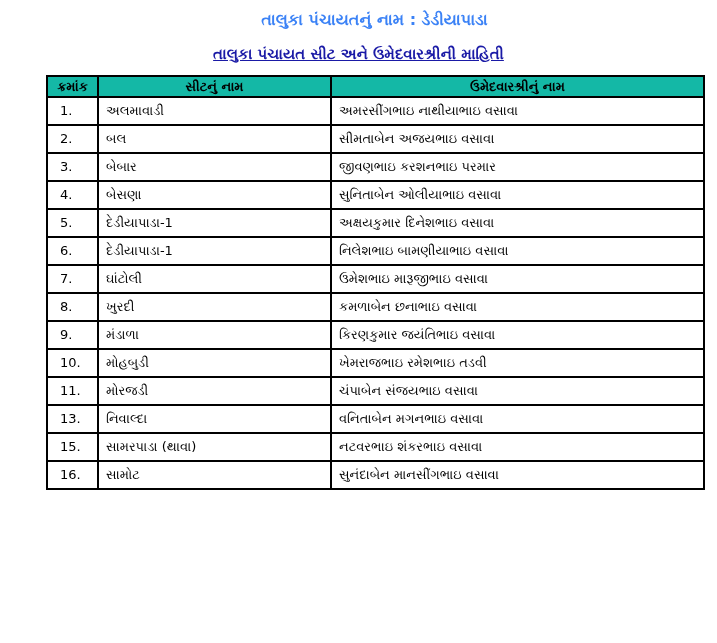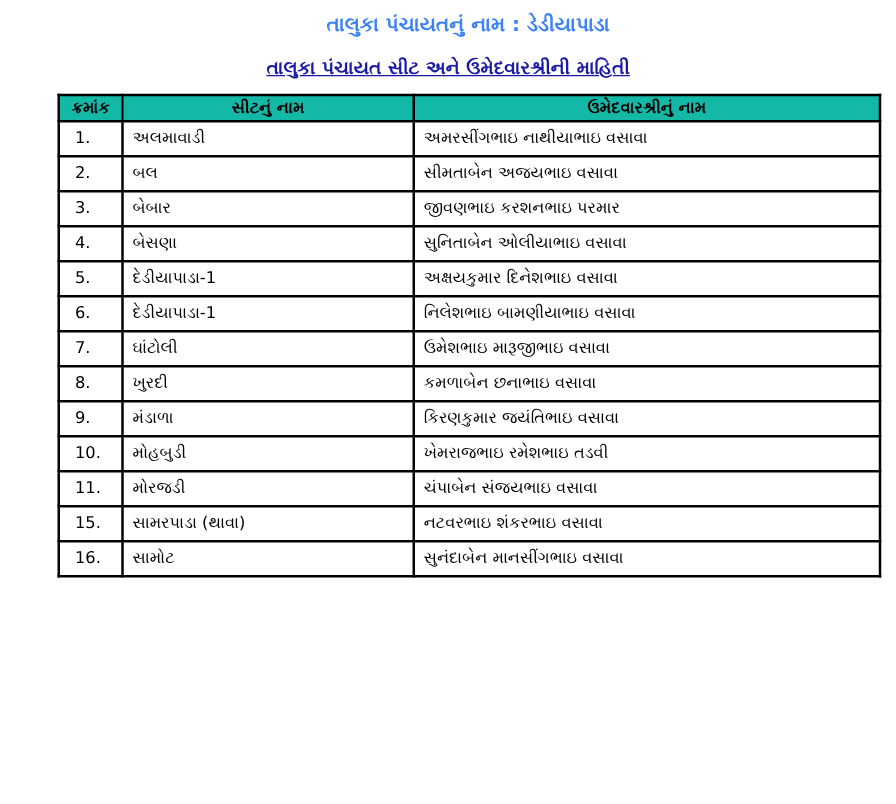--- a/index.html
+++ b/index.html
@@ -143,20 +143,25 @@
         <td class="num">10.</td>
         <td>મોહબુડી</td>
         <td>ખેમરાજભાઇ રમેશભાઇ તડવી</td>
       </tr>
       <tr>
         <td class="num">11.</td>
         <td>મોરજડી</td>
         <td>ચંપાબેન સંજયભાઇ વસાવા</td>
       </tr>
       <tr>
+        <td class="num">13.</td>
+        <td>નિવાલ્દા</td>
+        <td>વનિતાબેન મગનભાઇ વસાવા</td>
+      </tr>
+      <tr>
         <td class="num">15.</td>
         <td>સામરપાડા (થાવા)</td>
         <td>નટવરભાઇ શંકરભાઇ વસાવા</td>
       </tr>
       <tr>
         <td class="num">16.</td>
         <td>સામોટ</td>
         <td>સુનંદાબેન માનસીંગભાઇ વસાવા</td>
       </tr>
     </tbody>

